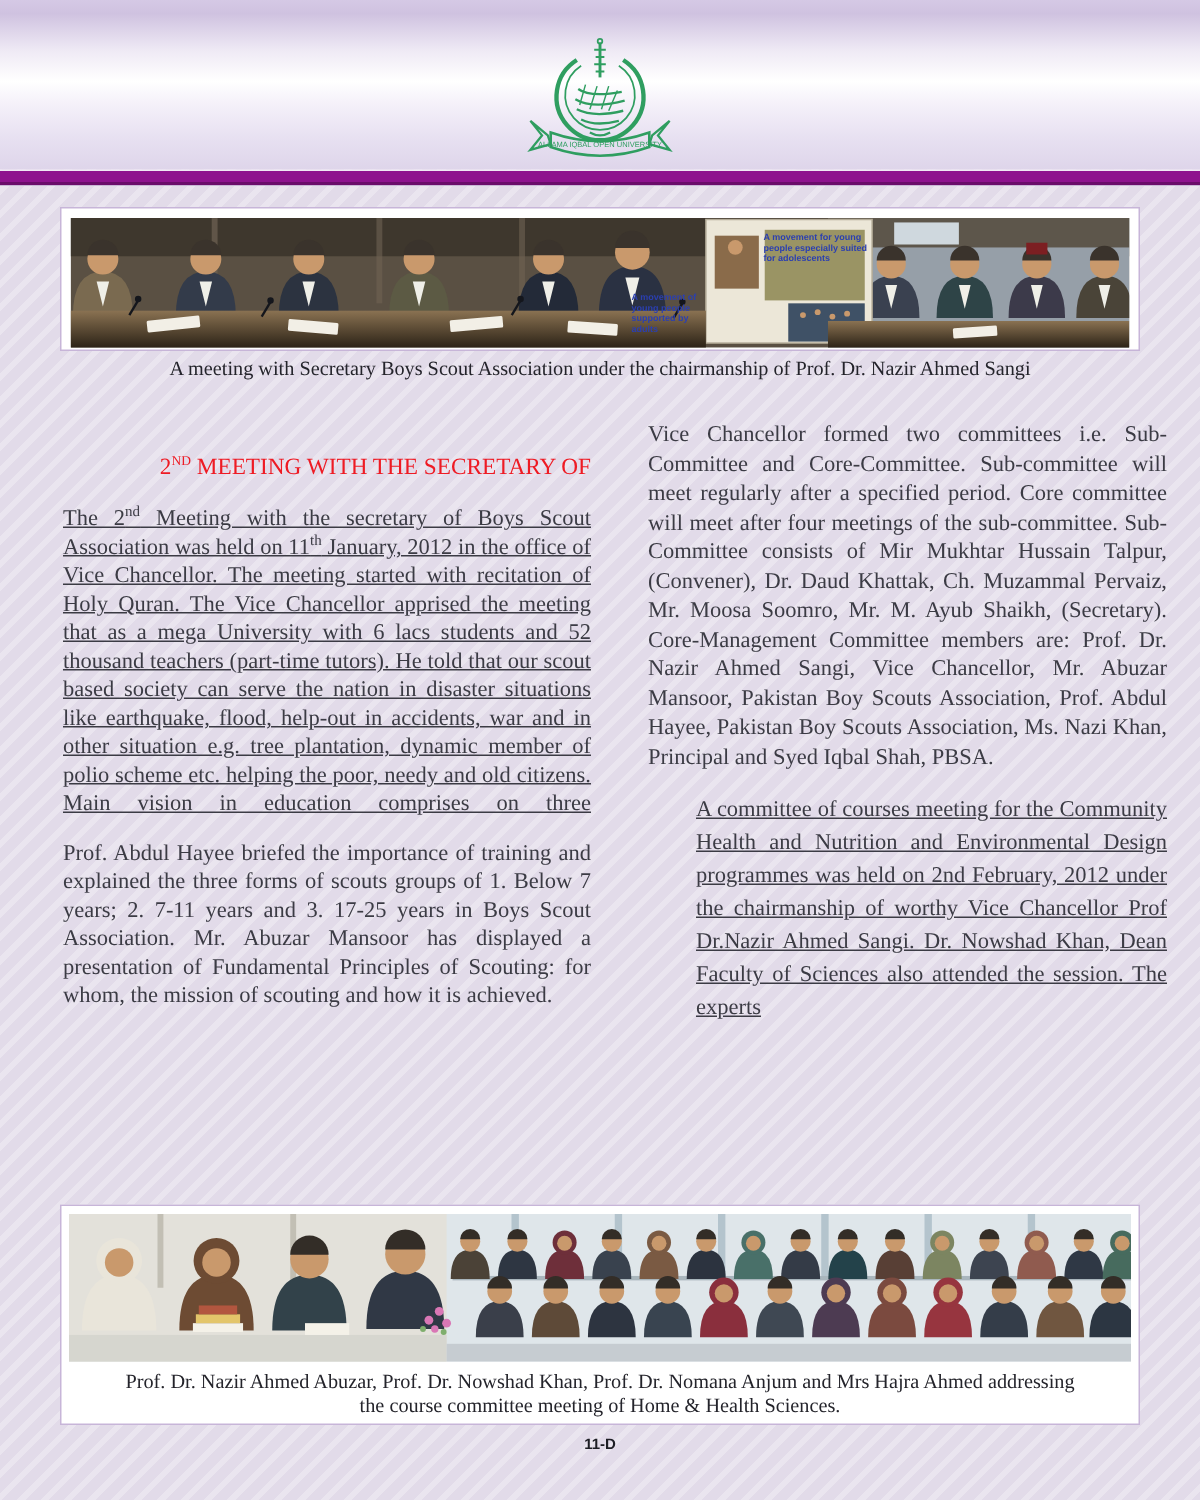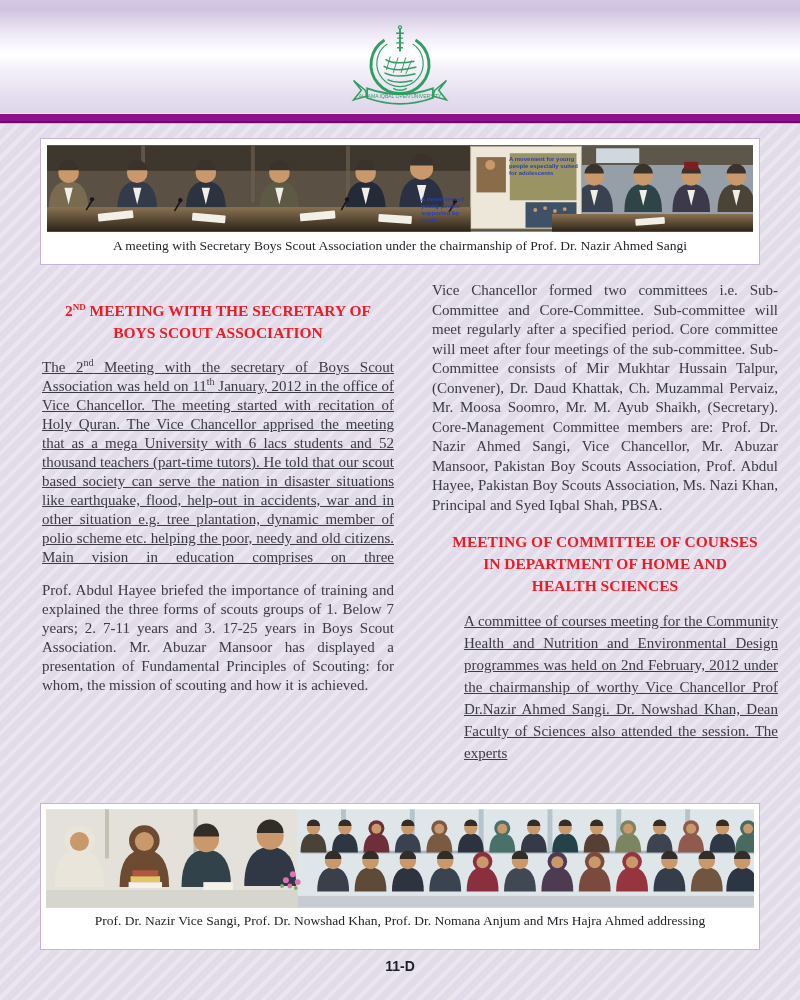--- a/index.html
+++ b/index.html
@@ -15,54 +15,54 @@
   }
   .logo{position:absolute; left:342px; top:24px; width:116px; height:90px;}
   .purple-bar{
     position:absolute; left:0; top:113px; width:800px; height:11px;
     background:linear-gradient(180deg,#efe8f4 0 1px,#8e128e 1px 8px,#6a0c6a 8px 10px,#c9b6d6 10px 11px);
   }
   .photo-card{
     position:absolute; left:40px; width:720px; background:#ffffff;
     border:1px solid #c7b5d8; box-sizing:border-box;
   }
-  .photo-card.top{top:138px; height:127px;}
+  .photo-card.top{top:138px; height:96px;}
   .photo-card.bottom{top:803px; height:147px;}
   .photo-frame{position:relative; overflow:hidden; margin:5px auto 0 auto;}
   .photo-frame.topp{width:706px; height:89px;}
   .photo-frame.botp{width:708px; height:99px;}
   .caption{
     text-align:center; color:#24242b; font-size:13.5px; line-height:16px; margin-top:5px;
   }
   .slide-overlay{
     position:absolute; color:#2b3fb0; font-weight:bold;
     font-family:"Liberation Sans","DejaVu Sans",sans-serif;
   }
   .slide-b1{left:462px; top:12px; width:72px; font-size:6px; line-height:7px;}
   .slide-b2{left:374px; top:52px; width:44px; font-size:6px; line-height:7px;}
   .col{position:absolute; color:#3b3b44;}
   .col-left{left:42px; top:296px; width:352px;}
   .col-right{left:432px; top:281px; width:346px;}
   .red-head{
-    color:#ee1b24; font-weight:bold; font-size:15.5px; line-height:22px;
-    text-align:center; margin:0 0 14px 0;
+    color:#ee1b24; font-weight:normal; font-size:15.5px; line-height:22px;
+    text-align:right; margin:0 0 14px 0;
   }
   .red-head sup{font-size:9px;}
   .red-head.courses{max-width:312px; margin:16px auto 13px auto;}
   .body-text{
     font-size:15px; line-height:19px; text-align:justify; margin:0 0 14px 0;
   }
   .body-text sup{font-size:10px; line-height:0;}
   .justify-last{text-align-last:justify;text-decoration:underline;}
   .loose{line-height:22px;margin-left:32px;}
   .medium{line-height:19.5px;}
   .footer{
     position:absolute; left:0; top:958px; width:800px; text-align:center;
     font-family:"Liberation Sans","DejaVu Sans",sans-serif;
-    font-weight:bold; font-size:14px; color:#1d1d24;
+    font-weight:bold; font-size:10px; color:#1d1d24;
   }
 </style>
 </head>
 <body>
 
 <div class="page">
 
   <div class="header-band">
     <svg class="logo" viewBox="0 0 120 92" fill="none" stroke="#2f9e60">
 
@@ -175,29 +175,27 @@
         <circle cx="416" cy="57" r="2.2" fill="#14161c"></circle>
       </svg>
       <div class="slide-overlay slide-b1">A movement for young people especially suited for adolescents</div>
       <div class="slide-overlay slide-b2">A movement of young people supported by adults</div>
     </div>
     <div class="caption">A meeting with Secretary Boys Scout Association under the chairmanship of Prof. Dr. Nazir Ahmed Sangi</div>
   </div>
 
   <div class="col col-left">
     <h2 class="red-head"><span>2</span><sup>ND</sup><span> MEETING WITH THE SECRETARY OF</span><br>
-      <span>BOYS SCOUT ASSOCIATION</span>
     </h2>
     <p class="body-text justify-last"><span>The 2</span><sup>nd</sup><span> Meeting with the secretary of Boys Scout Association was held on 11</span><sup>th</sup><span> January, 2012 in the office of Vice Chancellor. The meeting started with recitation of Holy Quran. The Vice Chancellor apprised the meeting that as a mega University with 6 lacs students and 52 thousand teachers (part-time tutors). He told that our scout based society can serve the nation in disaster situations like earthquake, flood, help-out in accidents, war and in other situation e.g. tree plantation, dynamic member of polio scheme etc. helping the poor, needy and old citizens. Main vision in education comprises on three</span></p>
     <p class="body-text">Prof. Abdul Hayee briefed the importance of training and explained the three forms of scouts groups of 1. Below 7 years; 2. 7-11 years and 3. 17-25 years in Boys Scout Association. Mr. Abuzar Mansoor has displayed a presentation of Fundamental Principles of Scouting: for whom, the mission of scouting and how it is achieved.</p>
   </div>
 
   <div class="col col-right">
     <p class="body-text medium">Vice Chancellor formed two committees i.e. Sub-Committee and Core-Committee. Sub-committee will meet regularly after a specified period. Core committee will meet after four meetings of the sub-committee. Sub-Committee consists of Mir Mukhtar Hussain Talpur, (Convener), Dr. Daud Khattak, Ch. Muzammal Pervaiz, Mr. Moosa Soomro, Mr. M. Ayub Shaikh, (Secretary). Core-Management Committee members are: Prof. Dr. Nazir Ahmed Sangi, Vice Chancellor, Mr. Abuzar Mansoor, Pakistan Boy Scouts Association, Prof. Abdul Hayee, Pakistan Boy Scouts Association, Ms. Nazi Khan, Principal and Syed Iqbal Shah, PBSA.</p>
-    <h2 class="red-head courses">MEETING OF COMMITTEE OF COURSES IN DEPARTMENT OF HOME AND HEALTH SCIENCES</h2>
     <p class="body-text loose justify-last">A committee of courses meeting for the Community Health and Nutrition and Environmental Design programmes was held on 2nd February, 2012 under the chairmanship of worthy Vice Chancellor Prof Dr.Nazir Ahmed Sangi. Dr. Nowshad Khan, Dean Faculty of Sciences also attended the session. The experts</p>
   </div>
 
   <div class="photo-card bottom">
     <div class="photo-frame botp">
       <svg width="708" height="99" viewBox="0 0 720 100">
         <defs>
           <g id="fm2">
             <path d="M-12 10 Q-12 -8 0 -8 Q12 -8 12 10 Z" fill="currentColor"></path>
             <circle cx="0" cy="-13" r="6.2" fill="#c9996c"></circle>
@@ -334,18 +332,19 @@
           <circle cx="256" cy="74" r="3"></circle>
             <circle cx="248" cy="78" r="2.5"></circle>
         </g>
         <g fill="#7fae6d">
           <circle cx="240" cy="78" r="2"></circle>
             <circle cx="254" cy="80" r="2"></circle>
         </g>
       </svg>
     </div>
     <div class="caption">
-      <div>Prof. Dr. Nazir Vice Sangi, Prof. Dr. Nowshad Khan, Prof. Dr. Nomana Anjum and Mrs Hajra Ahmed addressing</div>
+      <div>Prof. Dr. Nazir Ahmed Abuzar, Prof. Dr. Nowshad Khan, Prof. Dr. Nomana Anjum and Mrs Hajra Ahmed addressing</div>
+      <div>the course committee meeting of Home &amp; Health Sciences.</div>
     </div>
   </div>
 
   <div class="footer">11-D</div>
 </div>
 
 </body></html>

